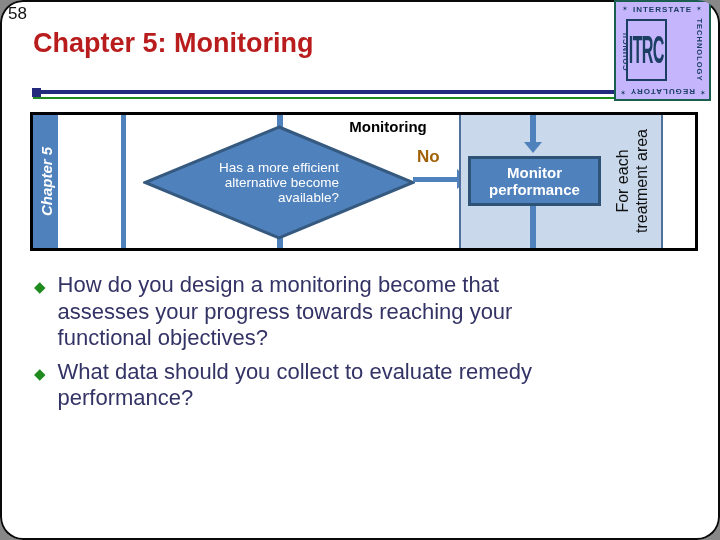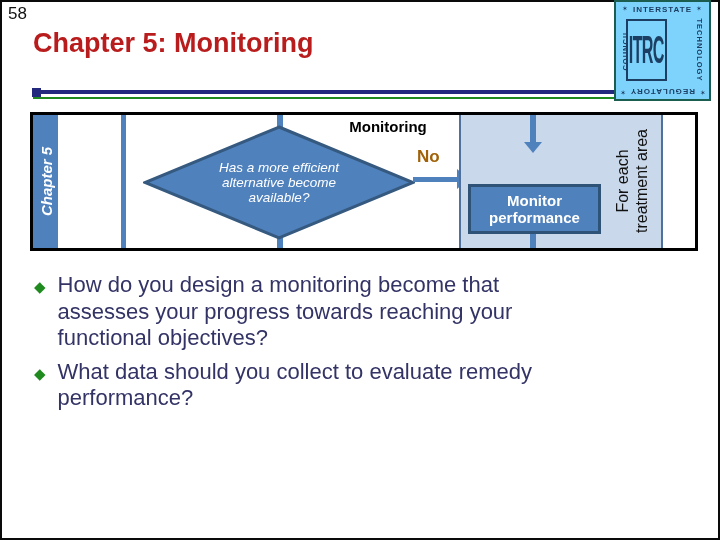--- a/index.html
+++ b/index.html
@@ -1,31 +1,32 @@
 <!DOCTYPE html>
 <html><head>
 <meta charset="utf-8">
 <style>
   html,body { margin:0; padding:0; background:#888; }
   .slide {
     position:relative; width:720px; height:540px; background:#ffffff;
     font-family:"Liberation Sans", sans-serif; overflow:hidden;
     box-shadow: inset 0 0 0 2px #0a0a0a;
+    border-radius: 23px;
   }
   .abs { position:absolute; }
 
   .slide-number { left:8px; top:4px; font-size:17px; color:#111; }
   .page-title { left:33px; top:28px; font-size:27px; font-weight:bold; color:#b91c1c; letter-spacing:0; }
 
   .divider-navy  { left:33px; top:90px; width:581px; height:4px; background:#23297d; }
   .divider-green { left:33px; top:97px; width:581px; height:2px; background:#1f8b1f; }
   .divider-cap   { left:32px; top:88px; width:9px;  height:9px; background:#23297d; }
 
   
-  .logo { left:614px; top:0; width:97px; height:101px; background:#7dd3fc;
+  .logo { left:614px; top:0; width:97px; height:101px; background:#c4b5fd;
           border:2px solid #1b5e50; box-sizing:border-box; color:#1c3e63; }
   .logo-word { position:absolute; font-size:8px; font-weight:bold; letter-spacing:1px;
                display:flex; align-items:center; justify-content:center; gap:4px; color:#1c3e63; }
   .logo-top    { left:0; top:1px;  width:93px; height:12px; }
   .logo-bottom { left:0; bottom:1px; width:93px; height:12px; transform:rotate(180deg); }
   .logo-left   { left:-26px; top:43px; width:70px; height:10px; transform:rotate(-90deg); font-size:7.5px; }
   .logo-right  { left:49px;  top:43px; width:70px; height:10px; transform:rotate(90deg);  font-size:7.5px; }
   .logo-star { font-size:7px; font-weight:normal; }
   .logo-center { position:absolute; left:10px; top:17px; width:41px; height:62px;
                  border:2px solid #1c3e63; box-sizing:border-box;
@@ -40,36 +41,36 @@
   .ch5bar { left:0; top:0; width:25px; height:133px; background:#4f81bd; }
   .ch5bar .rot { position:absolute; left:-53.5px; top:54px; width:132px; height:25px;
                  transform:rotate(-90deg); display:flex; align-items:center; justify-content:center;
                  color:#fff; font-size:15px; font-weight:bold; font-style:italic; }
   .vline-left { left:88px; top:0; width:5px; height:133px; background:#4f81bd; }
   .stub { width:6px; background:#4f81bd; left:244px; }
   .stub-top { top:0; height:12px; }
   .stub-bottom { top:120px; height:13px; }
   .diamond-wrap { left:110px; top:10px; width:272px; height:115px; }
   .diamond-text { left:110px; top:10px; width:272px; height:115px;
-                  display:flex; align-items:center; justify-content:center; text-align:center;
-                  color:#fff; font-size:13.5px; line-height:1.12; white-space:pre-line;font-style:italic; }
+                  display:flex; align-items:center; justify-content:center; text-align:right;
+                  color:#fff; font-size:13.5px; line-height:1.12; white-space:pre-line; }
   .stage-label { left:295px; top:3px; width:120px; text-align:center;
                  font-size:15px; font-weight:bold; color:#000; }
   .edge-label { left:384px; top:32px; width:40px; 
                 font-size:17px; font-weight:bold; color:#a16207; }
   .harrow-shaft { left:380px; top:62px; width:46px; height:5px; background:#4f81bd; }
   .harrow-head { left:424px; top:54px; width:0; height:0;
                  border-left:12px solid #4f81bd; border-top:10px solid transparent;
                  border-bottom:10px solid transparent; }
   .panel { left:426px; top:0; width:204px; height:133px; background:#c9d8ea;
            border-left:2px solid #50719c; border-right:2px solid #50719c; box-sizing:border-box; }
   .procbox { left:435px; top:41px; width:133px; height:50px; background:#4f81bd;
              border:3px solid #2f5376; box-sizing:border-box;
              display:flex; align-items:center; justify-content:center; text-align:center;
-             color:#fff; font-size:15px; font-weight:bold; line-height:1.15; white-space:pre-line;margin-top:28px; }
+             color:#fff; font-size:15px; font-weight:bold; line-height:1.15; white-space:pre-line; }
   .varrow-shaft { left:497px; top:0; width:6px; height:27px; background:#4f81bd; }
   .varrow-head { left:491px; top:27px; width:0; height:0;
                  border-top:11px solid #4f81bd; border-left:9px solid transparent;
                  border-right:9px solid transparent; }
   .vline-below { left:497px; top:91px; width:6px; height:42px; background:#4f81bd; }
   .panel-label { left:533px; top:34px; width:132px; height:64px; transform:rotate(-90deg);
                  display:flex; align-items:center; justify-content:center; text-align:center;
                  color:#111; font-size:16px; line-height:1.2; white-space:pre-line; }
 
   

